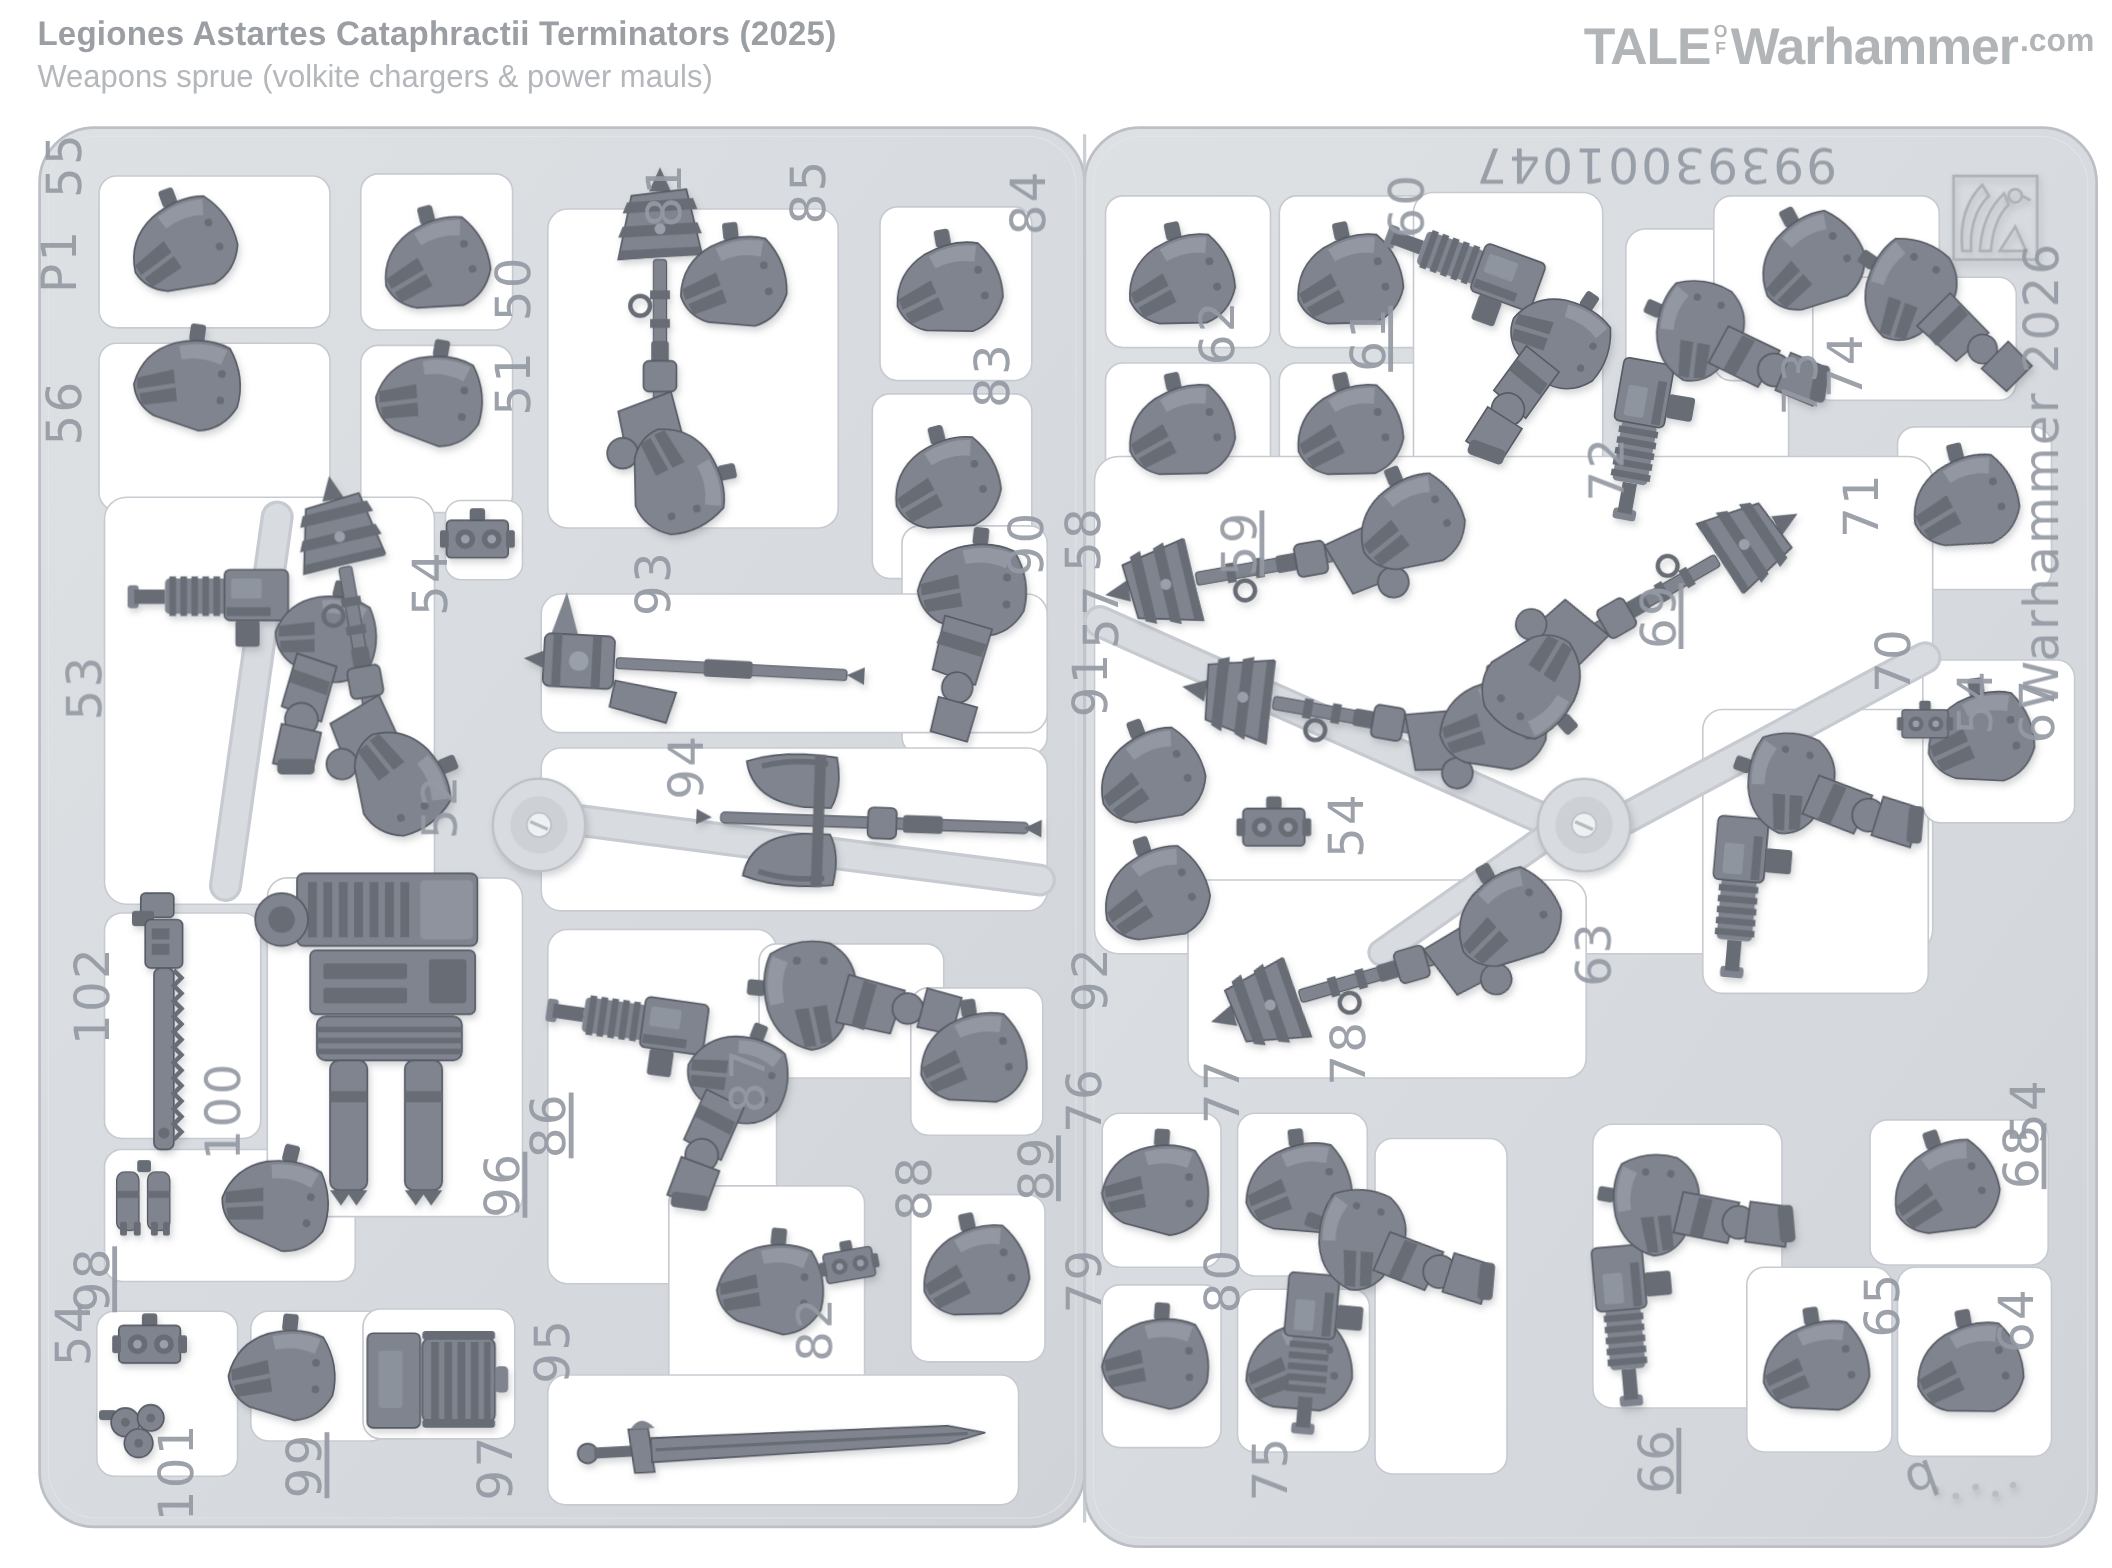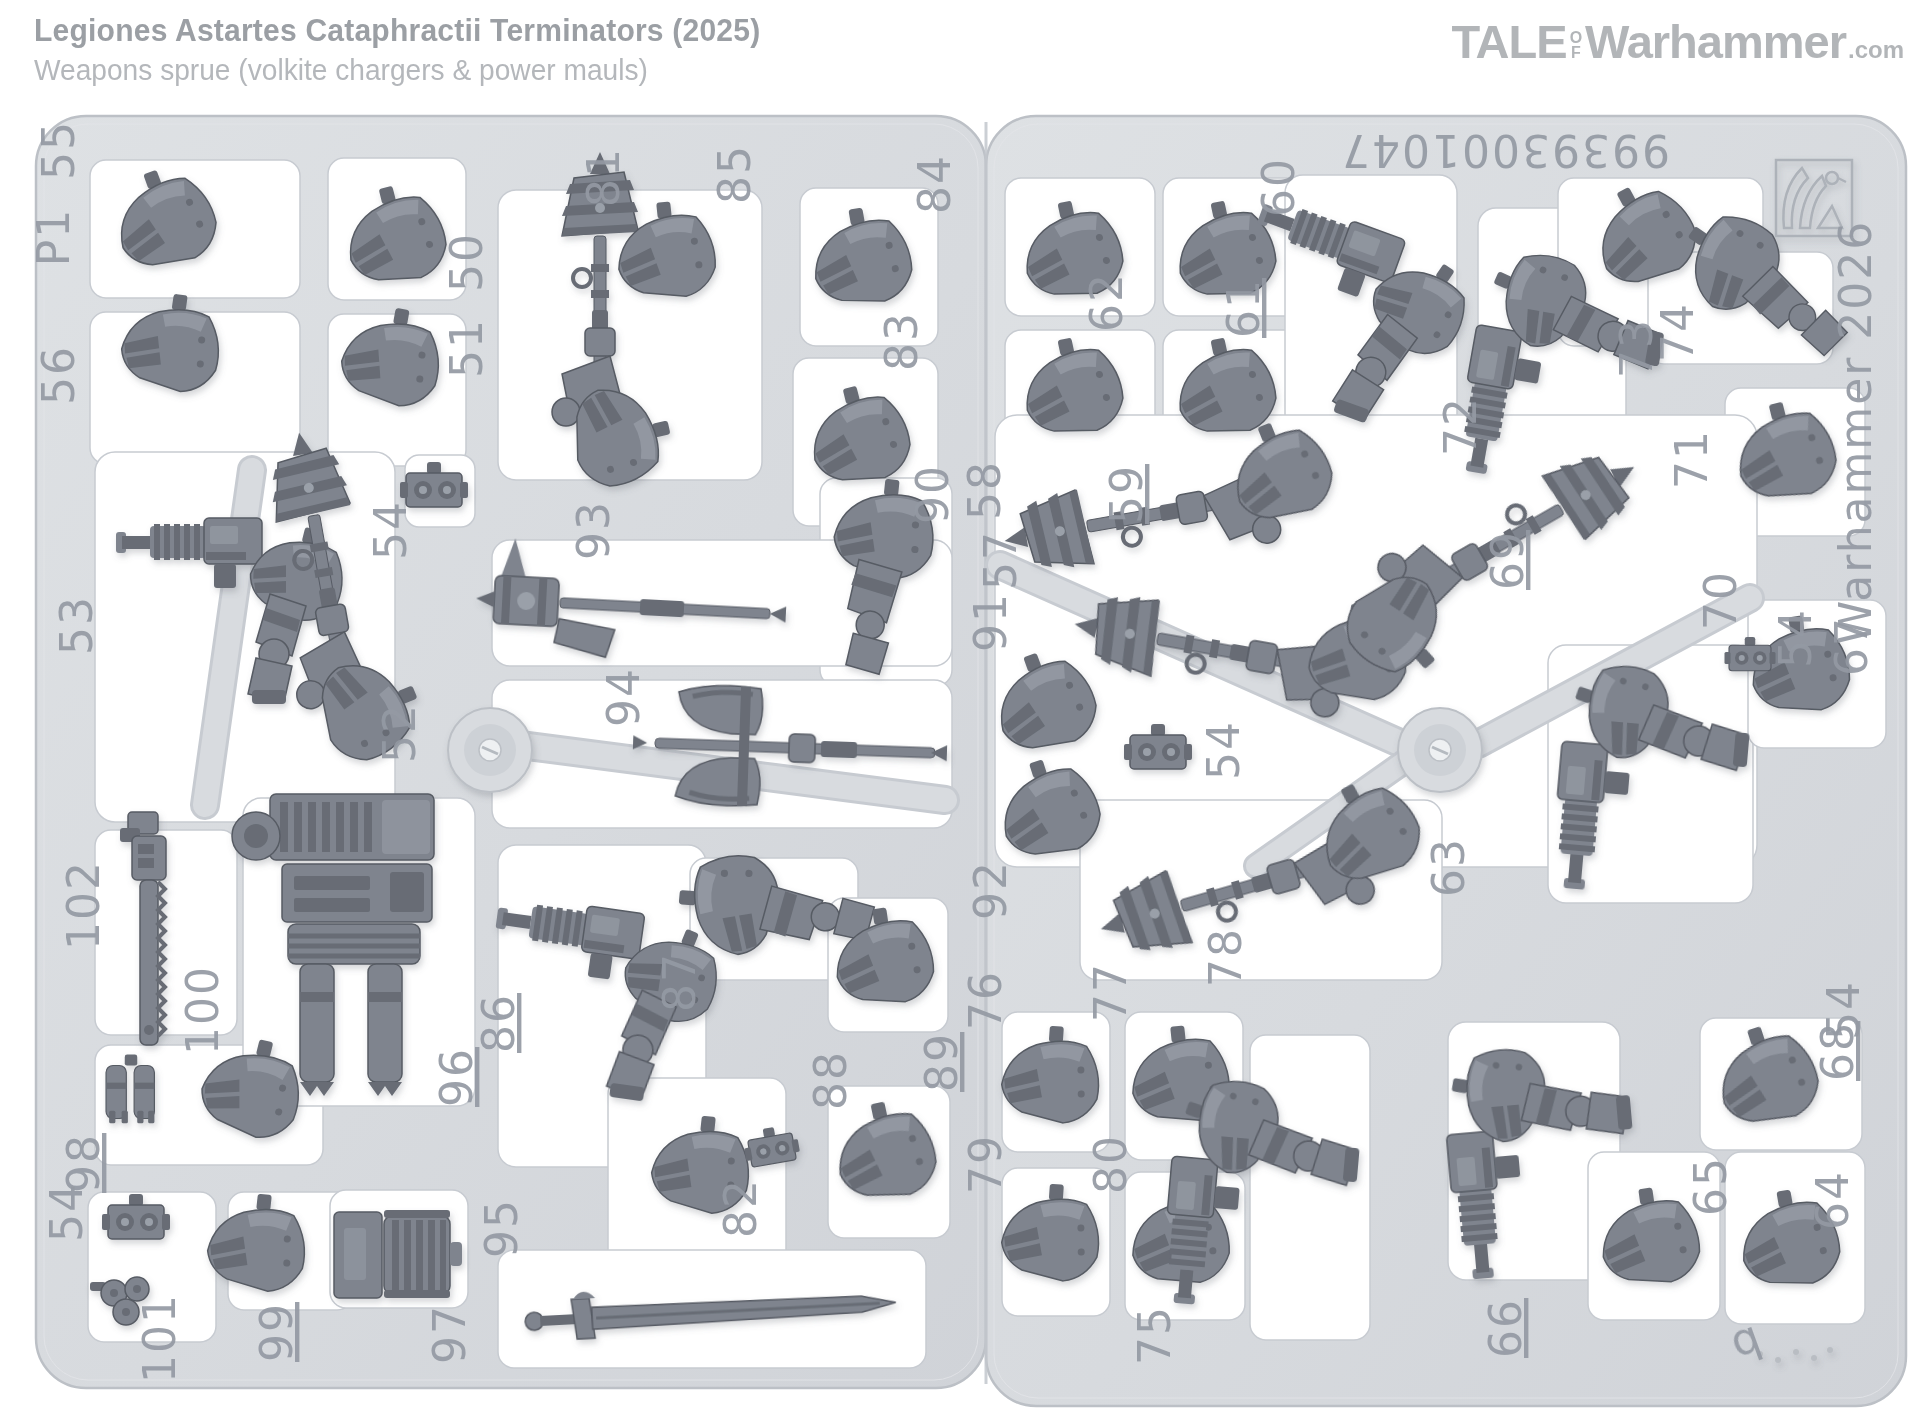--- a/index.html
+++ b/index.html
@@ -9,26 +9,26 @@
   }
   *{margin:0;padding:0;box-sizing:border-box}
   html,body{width:1920px;height:1425px;background:#ffffff;overflow:hidden;
     font-family:"Liberation Sans","DejaVu Sans",sans-serif}
   .page{position:relative;width:1920px;height:1023px;background:#fff}
   header{position:absolute;left:34px;top:12px;right:14px;height:100px;z-index:3}
   .title{color:var(--title);font-size:31px;font-weight:bold;letter-spacing:.2px;
     transform:scaleX(.97);transform-origin:left top;line-height:1.2}
   .subtitle{color:var(--subtitle);font-size:29px;font-weight:normal;
     transform:scaleX(.97);transform-origin:left top;line-height:1.25;margin-top:3px}
-  .logo{position:absolute;right:2px;top:10px;display:flex;align-items:flex-end;
+  .logo{position:absolute;right:2px;top:10px;display:flex;
     color:var(--logo);user-select:none}
   .logo .big{font-size:47px;font-weight:900;letter-spacing:-1px;line-height:.85}
   .logo .of{display:flex;flex-direction:column;align-items:center;font-size:16px;
     font-weight:900;line-height:.95;margin:0 3px 2px 3px}
-  .logo .com{font-size:24px;font-weight:900;margin-left:2px;line-height:1.05}
+  .logo .com{font-size:29px;font-weight:900;margin-left:2px;line-height:1.05}
   svg#sprue-svg{position:absolute;left:0;top:0;width:1920px;height:1425px;z-index:1}
   .lbl{fill:var(--label);font-family:"DejaVu Sans",sans-serif;font-size:44px;
     text-anchor:middle;dominant-baseline:middle;letter-spacing:2px;opacity:.92}
   .win{fill:#ffffff;stroke:var(--win-edge);stroke-width:1.5}
 </style>
 </head>
 <body>
 
 <div class="page">
 

